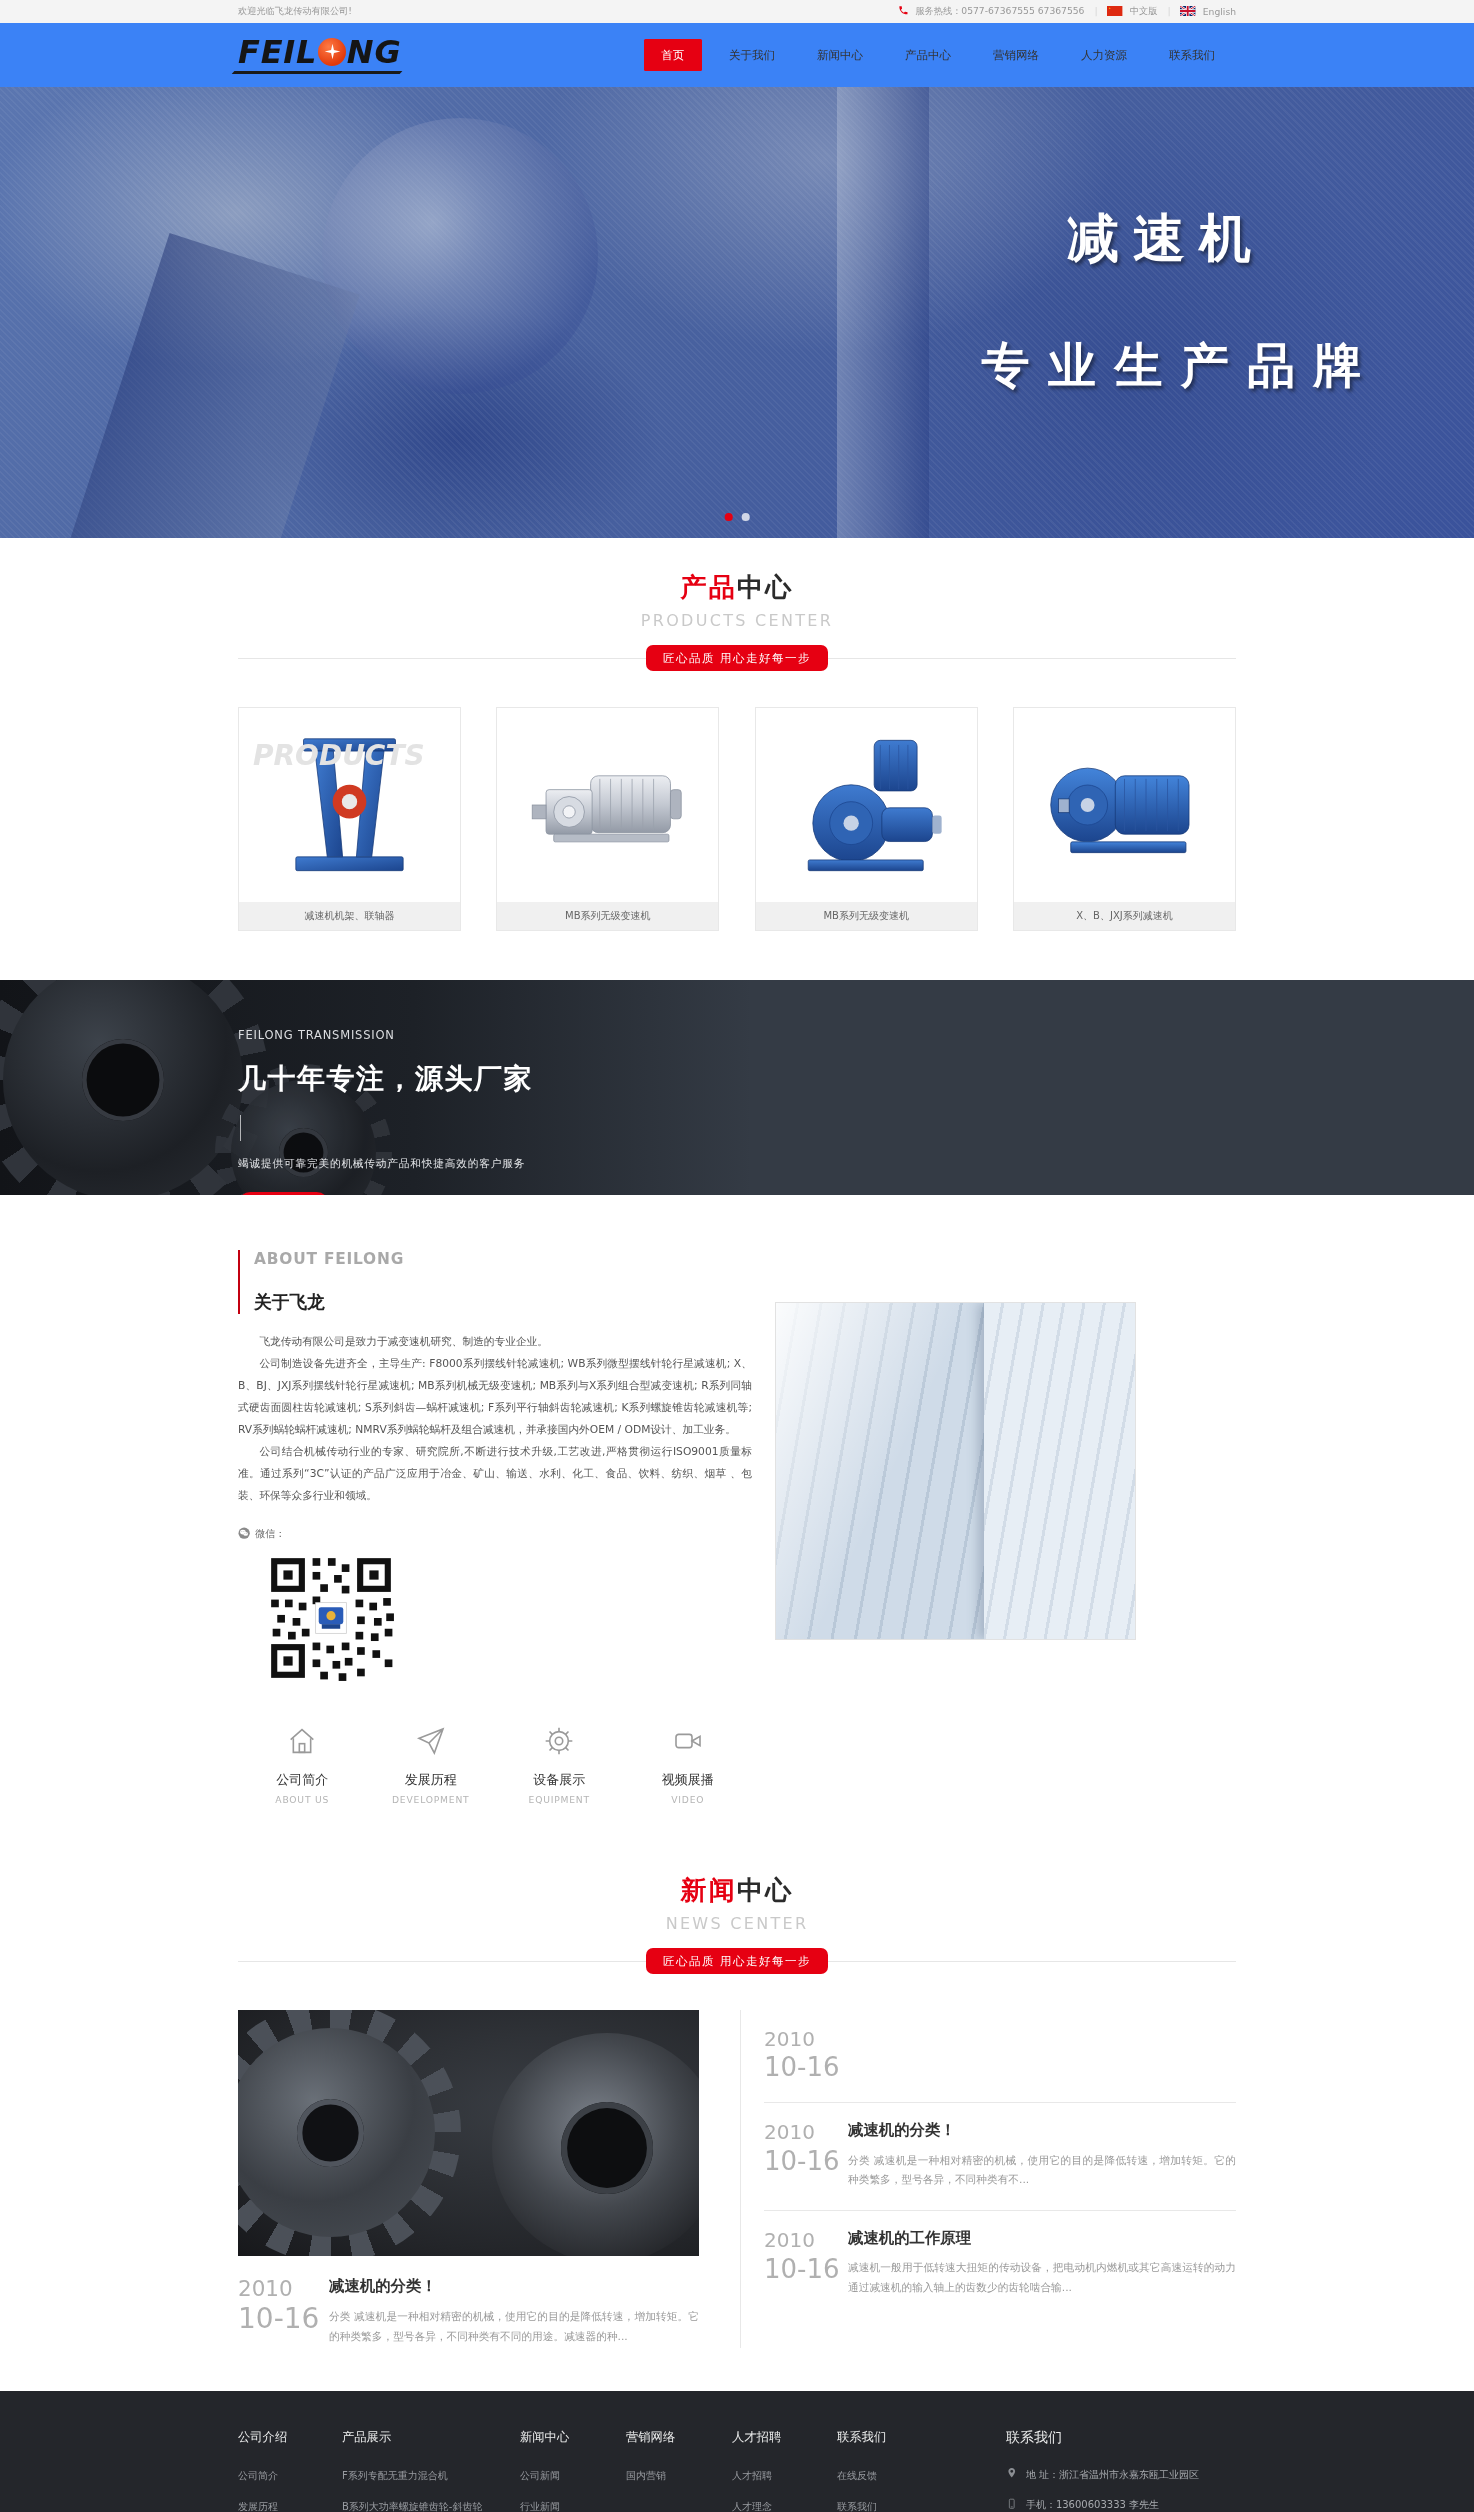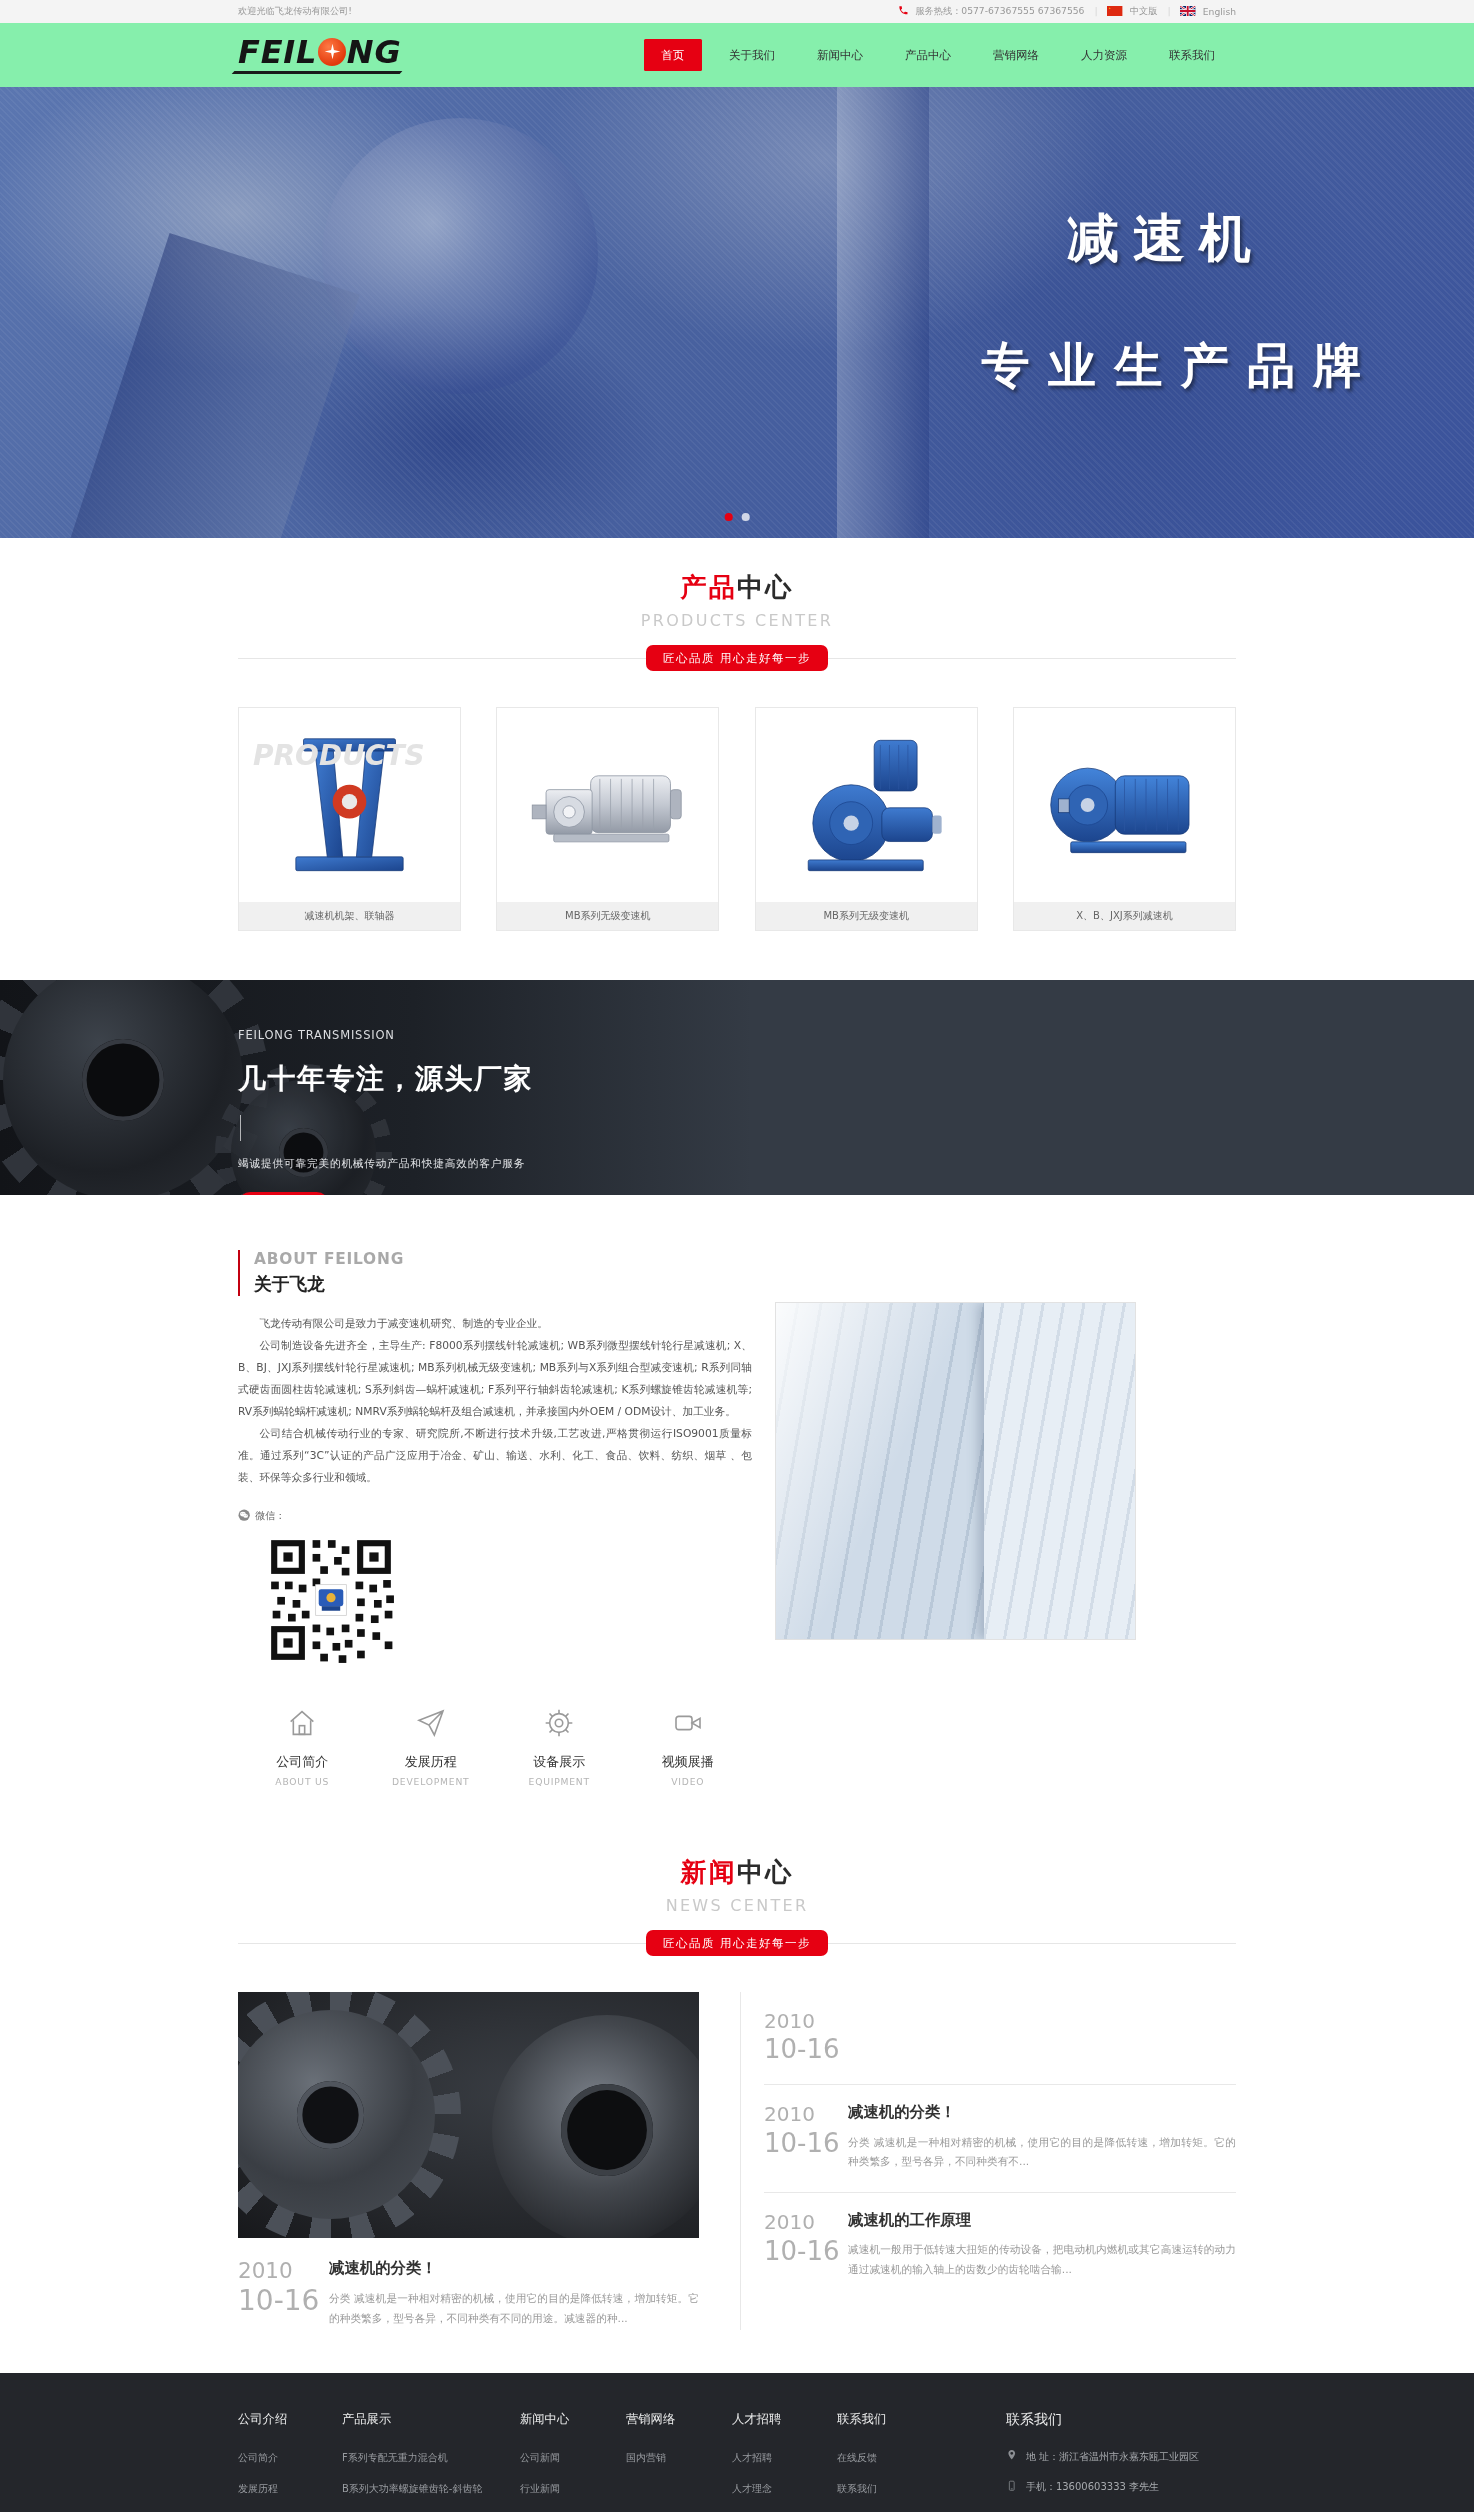--- a/index.html
+++ b/index.html
@@ -8,21 +8,21 @@
   a{text-decoration:none;color:inherit;cursor:pointer}
 
   
   .topbar{height:23px;background:#f4f4f4;font-size:9.2px;color:#999}
   .topbar .container{height:23px;display:flex;align-items:center;justify-content:space-between}
   .topbar-right{display:flex;align-items:center;gap:7px}
   .topbar-right .sep{color:#ccc}
   .flag{display:inline-block;vertical-align:middle}
 
   
-  .header{height:64px;background:#86efac}
+  .header{height:64px;background:#3b82f6}
   .header .container{height:64px;display:flex;align-items:center;justify-content:space-between}
   .logo{position:relative;display:flex;align-items:center;padding-bottom:6.1px}
   .logo-text{font-size:32px;font-weight:bold;font-style:italic;color:#151515;letter-spacing:0.8px;line-height:1}
   .logo-o{display:inline-flex;width:28px;height:28px;border-radius:50%;background:radial-gradient(circle at 38% 32%,#ff7a45,#e23a0c 70%);align-items:center;justify-content:center;margin:0 0.8px}
   .logo:after{content:"";position:absolute;left:-4.6px;bottom:0;width:103%;height:3.1px;background:#1a1a1a;transform:skewX(-42deg)}
   .nav{display:flex;align-items:center}
   .nav-item{font-size:11.5px;color:#333;padding:0 21px;cursor:pointer}
   .nav-item.active{background:#e60012;color:#fff;padding:8.4px 17.7px;border-radius:1.5px;margin-right:6.1px}
 
   
@@ -73,21 +73,21 @@
   .feature-title{font-size:28px;font-weight:bold;margin-top:18.4px;letter-spacing:1.5px}
   .feature-vbar{width:1.5px;height:26px;background:rgba(255,255,255,.65);margin:17px 0 15.4px 1.5px}
   .feature-desc{font-size:10.7px;color:#e4e6e9;letter-spacing:0.8px}
   .feature-btn{display:inline-block;margin-top:21.5px;background:#e60012;color:#fff;font-size:10.7px;padding:6.1px 24px;border-radius:12.3px;cursor:pointer}
 
   
   .about{padding-top:55px;padding-bottom:15.4px}
   .about-left{width:514px}
   .about-head{border-left:2.3px solid #c30010;padding-left:14px}
   .about-eyebrow{font-size:15.4px;font-weight:bold;color:#a9a9a9;letter-spacing:0.8px}
-  .about-title{font-size:17.7px;font-weight:bold;color:#222;margin-top:4px}
+  .about-title{font-size:17.7px;font-weight:bold;color:#222;margin-top:22px}
   .about-paras{margin-top:17px}
   .about-paras p{font-size:10.7px;color:#555;line-height:2.05;text-align:justify;text-indent:2em}
   .wechat-row{margin-top:20px;font-size:10px;color:#666;display:flex;align-items:center;gap:5px}
   .qr{margin:10.7px 0 0 27px;width:132px;height:132px;position:relative}
   .quick-links{display:flex;margin-top:41px;width:514px}
   .ql-item{flex:1;text-align:center;cursor:pointer}
   .ql-title{font-size:13px;color:#333;margin-top:11.5px}
   .ql-sub{font-size:9.2px;color:#b5b5b5;margin-top:5.4px;letter-spacing:0.8px}
   .about-img{position:absolute;left:537px;top:52px;width:361px;height:338px;border:0.8px solid #e2e2e2;overflow:hidden;
     background:

